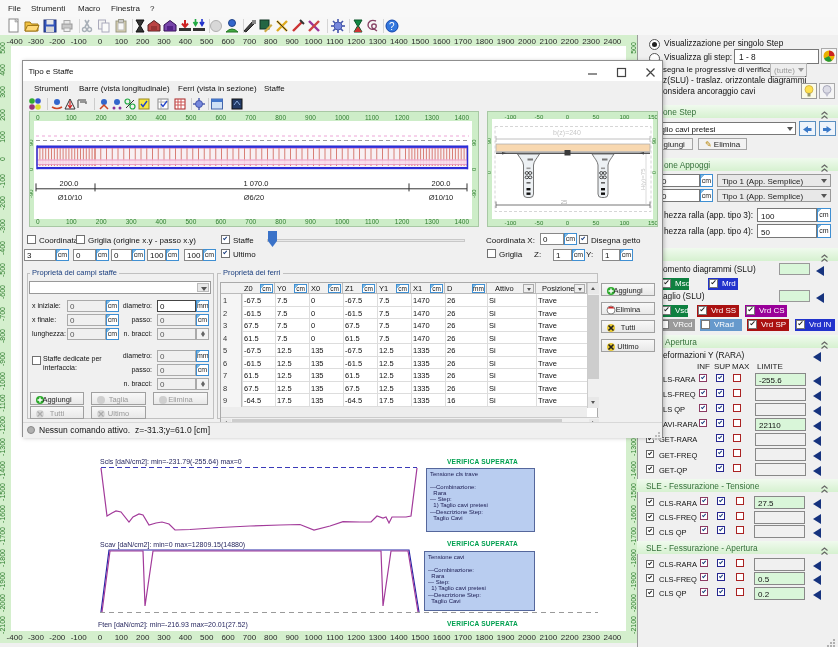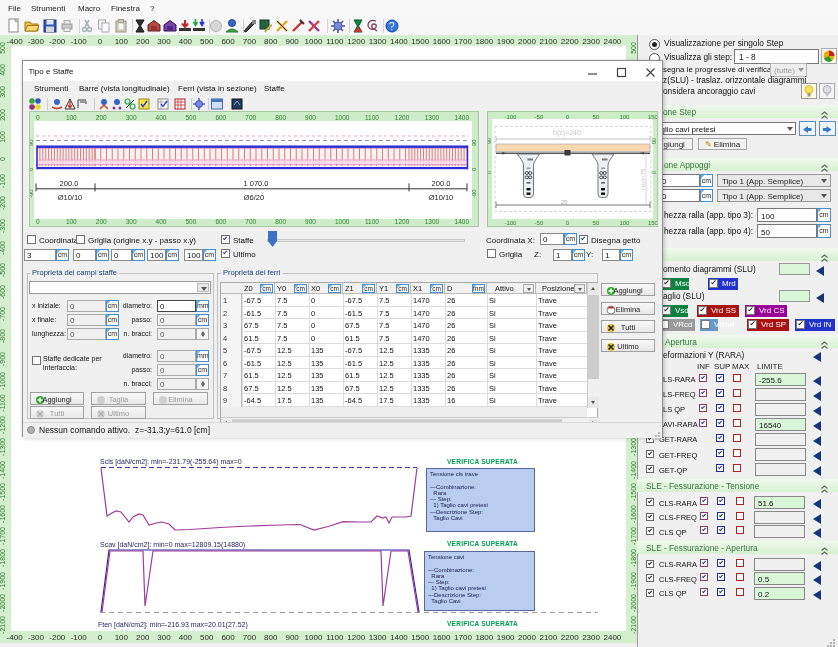--- a/index.html
+++ b/index.html
@@ -369,21 +369,21 @@
       <div class="abs" style="left: 745px; top: 305px; width: 42px; height: 12px; background: rgb(153, 0, 153); font-size: 8px; color: rgb(255, 255, 255); white-space: nowrap;">
         <div style="position:absolute;left:1px;top:1px;width:9px;height:9px;background:#fff;border:1px solid #777;">
           <div style="position:absolute;left:1px;top:1px;width:4.5px;height:2px;border-left:1.5px solid #222;border-bottom:1.5px solid #222;transform:rotate(-48deg);"></div>
         </div>
         <span style="position:absolute;left:14px;top:1px;">Vrd CS</span>
       </div>
       <div class="abs" style="left: 659px; top: 319px; width: 36px; height: 12px; background: rgb(154, 154, 154); font-size: 8px; color: rgb(255, 255, 255); white-space: nowrap;">
         <div style="position:absolute;left:1px;top:1px;width:9px;height:9px;background:#fff;border:1px solid #777;"></div>
         <span style="position:absolute;left:14px;top:1px;">VRcd</span>
       </div>
-      <div class="abs" style="left: 700px; top: 319px; width: 18px; height: 12px; background: rgb(102, 153, 204); font-size: 8px; color: rgb(255, 255, 255); white-space: nowrap;">
+      <div class="abs" style="left: 700px; top: 319px; width: 42px; height: 12px; background: rgb(102, 153, 204); font-size: 8px; color: rgb(255, 255, 255); white-space: nowrap;">
         <div style="position:absolute;left:1px;top:1px;width:9px;height:9px;background:#fff;border:1px solid #777;"></div>
         <span style="position:absolute;left:14px;top:1px;">VRad</span>
       </div>
       <div class="abs" style="left: 747px; top: 319px; width: 42px; height: 12px; background: rgb(170, 17, 17); font-size: 8px; color: rgb(255, 255, 255); white-space: nowrap;">
         <div style="position:absolute;left:1px;top:1px;width:9px;height:9px;background:#fff;border:1px solid #777;">
           <div style="position:absolute;left:1px;top:1px;width:4.5px;height:2px;border-left:1.5px solid #222;border-bottom:1.5px solid #222;transform:rotate(-48deg);"></div>
         </div>
         <span style="position:absolute;left:14px;top:1px;">Vrd SP</span>
       </div>
       <div class="abs" style="left: 795px; top: 319px; width: 40px; height: 12px; background: rgb(34, 51, 204); font-size: 8px; color: rgb(255, 255, 255); white-space: nowrap;">
@@ -442,21 +442,21 @@
           <polygon points="11,1 3,6 11,11" fill="#16337e"></polygon>
         </svg></div>
       <div class="abs" style="left: 663px; top: 420.3px; font-size: 7.5px; color: rgb(17, 17, 17); white-space: nowrap;">AVI-RARA</div>
       <div class="abs" style="left: 699px; top: 418.8px; width: 8px; height: 8px; background: rgb(255, 255, 255); border: 1px solid rgb(139, 58, 98);">
         <div style="position:absolute;left:1px;top:1px;width:4px;height:2px;border-left:1.4px solid #1a3e7e;border-bottom:1.4px solid #1a3e7e;transform:rotate(-48deg);"></div>
       </div>
       <div class="abs" style="left: 716px; top: 418.8px; width: 8px; height: 8px; background: rgb(255, 255, 255); border: 1px solid rgb(38, 38, 143);">
         <div style="position:absolute;left:1px;top:1px;width:4px;height:2px;border-left:1.4px solid #1a3e7e;border-bottom:1.4px solid #1a3e7e;transform:rotate(-48deg);"></div>
       </div>
       <div class="abs" style="left: 733px; top: 418.8px; width: 8px; height: 8px; background: rgb(255, 255, 255); border: 1px solid rgb(170, 34, 34);"></div>
-      <div class="abs" style="left: 755px; top: 417.8px; width: 51px; height: 13px; background: rgb(217, 246, 217); border: 1px solid rgb(136, 136, 136); font-size: 8px; color: rgb(17, 17, 17); padding: 2px 0px 0px 3px;">16540</div>
+      <div class="abs" style="left: 755px; top: 417.8px; width: 51px; height: 13px; background: rgb(217, 246, 217); border: 1px solid rgb(136, 136, 136); font-size: 8px; color: rgb(17, 17, 17); padding: 2px 0px 0px 3px;">22110</div>
       <div class="abs" style="left: 810px; top: 417.8px; width: 15px; height: 13px;"><svg width="13" height="12">
           <polygon points="11,1 3,6 11,11" fill="#16337e"></polygon>
         </svg></div>
       <div class="abs" style="left: 646px; top: 434.9px; width: 8px; height: 8px; background: rgb(255, 255, 255); border: 1px solid rgb(102, 102, 102);">
         <div style="position:absolute;left:1px;top:1px;width:4px;height:2px;border-left:1.4px solid #222;border-bottom:1.4px solid #222;transform:rotate(-48deg);"></div>
       </div>
       <div class="abs" style="left: 659px; top: 435.4px; font-size: 7.5px; color: rgb(17, 17, 17); white-space: nowrap;">GET-RARA</div>
       <div class="abs" style="left: 716px; top: 433.9px; width: 8px; height: 8px; background: rgb(255, 255, 255); border: 1px solid rgb(38, 38, 143);">
         <div style="position:absolute;left:1px;top:1px;width:4px;height:2px;border-left:1.4px solid #1a3e7e;border-bottom:1.4px solid #1a3e7e;transform:rotate(-48deg);"></div>
       </div>
@@ -498,21 +498,21 @@
         <div style="position:absolute;left:1px;top:1px;width:4px;height:2px;border-left:1.4px solid #222;border-bottom:1.4px solid #222;transform:rotate(-48deg);"></div>
       </div>
       <div class="abs" style="left: 659px; top: 498.5px; font-size: 7.5px; color: rgb(17, 17, 17); white-space: nowrap;">CLS-RARA</div>
       <div class="abs" style="left: 700px; top: 497px; width: 8px; height: 8px; background: rgb(255, 255, 255); border: 1px solid rgb(139, 58, 98);">
         <div style="position:absolute;left:1px;top:1px;width:4px;height:2px;border-left:1.4px solid #1a3e7e;border-bottom:1.4px solid #1a3e7e;transform:rotate(-48deg);"></div>
       </div>
       <div class="abs" style="left: 717px; top: 497px; width: 8px; height: 8px; background: rgb(255, 255, 255); border: 1px solid rgb(38, 38, 143);">
         <div style="position:absolute;left:1px;top:1px;width:4px;height:2px;border-left:1.4px solid #1a3e7e;border-bottom:1.4px solid #1a3e7e;transform:rotate(-48deg);"></div>
       </div>
       <div class="abs" style="left: 736px; top: 497px; width: 8px; height: 8px; background: rgb(255, 255, 255); border: 1px solid rgb(170, 34, 34);"></div>
-      <div class="abs" style="left: 754px; top: 496px; width: 51px; height: 13px; background: rgb(217, 246, 217); border: 1px solid rgb(136, 136, 136); font-size: 8px; color: rgb(17, 17, 17); padding: 2px 0px 0px 3px;">51.6</div>
+      <div class="abs" style="left: 754px; top: 496px; width: 51px; height: 13px; background: rgb(217, 246, 217); border: 1px solid rgb(136, 136, 136); font-size: 8px; color: rgb(17, 17, 17); padding: 2px 0px 0px 3px;">27.5</div>
       <div class="abs" style="left: 810px; top: 496px; width: 15px; height: 13px;"><svg width="13" height="12">
           <polygon points="11,1 3,6 11,11" fill="#16337e"></polygon>
         </svg></div>
       <div class="abs" style="left: 646px; top: 512.6px; width: 8px; height: 8px; background: rgb(255, 255, 255); border: 1px solid rgb(102, 102, 102);">
         <div style="position:absolute;left:1px;top:1px;width:4px;height:2px;border-left:1.4px solid #222;border-bottom:1.4px solid #222;transform:rotate(-48deg);"></div>
       </div>
       <div class="abs" style="left: 659px; top: 513.1px; font-size: 7.5px; color: rgb(17, 17, 17); white-space: nowrap;">CLS-FREQ</div>
       <div class="abs" style="left: 700px; top: 511.6px; width: 8px; height: 8px; background: rgb(255, 255, 255); border: 1px solid rgb(139, 58, 98);">
         <div style="position:absolute;left:1px;top:1px;width:4px;height:2px;border-left:1.4px solid #1a3e7e;border-bottom:1.4px solid #1a3e7e;transform:rotate(-48deg);"></div>
       </div>

